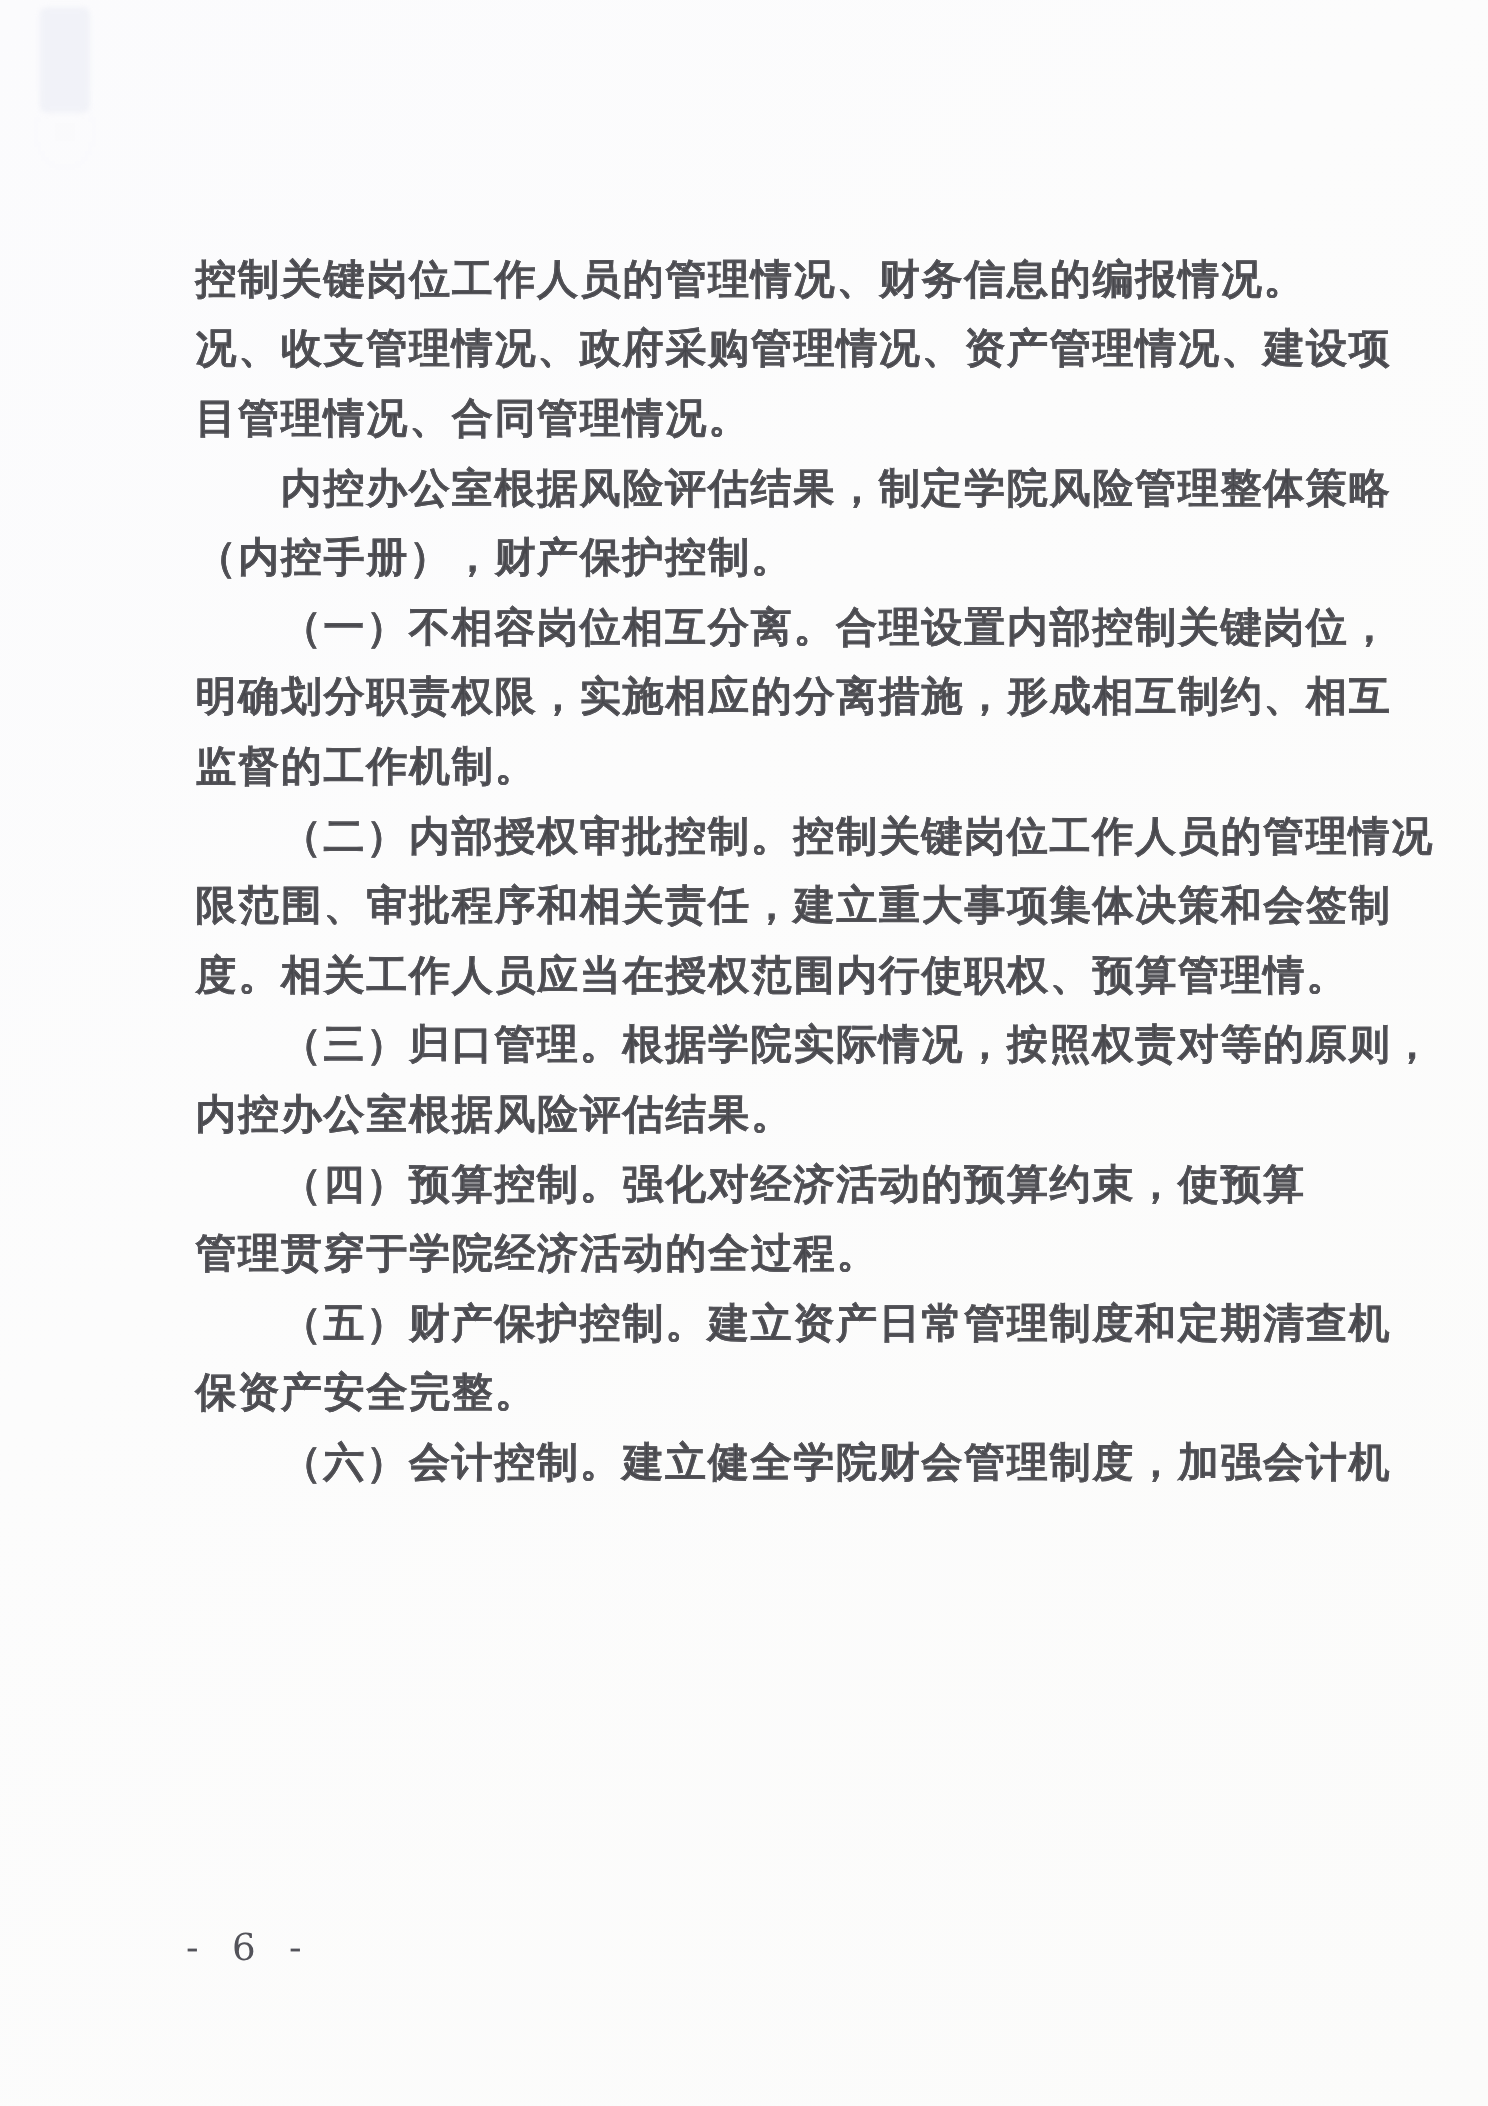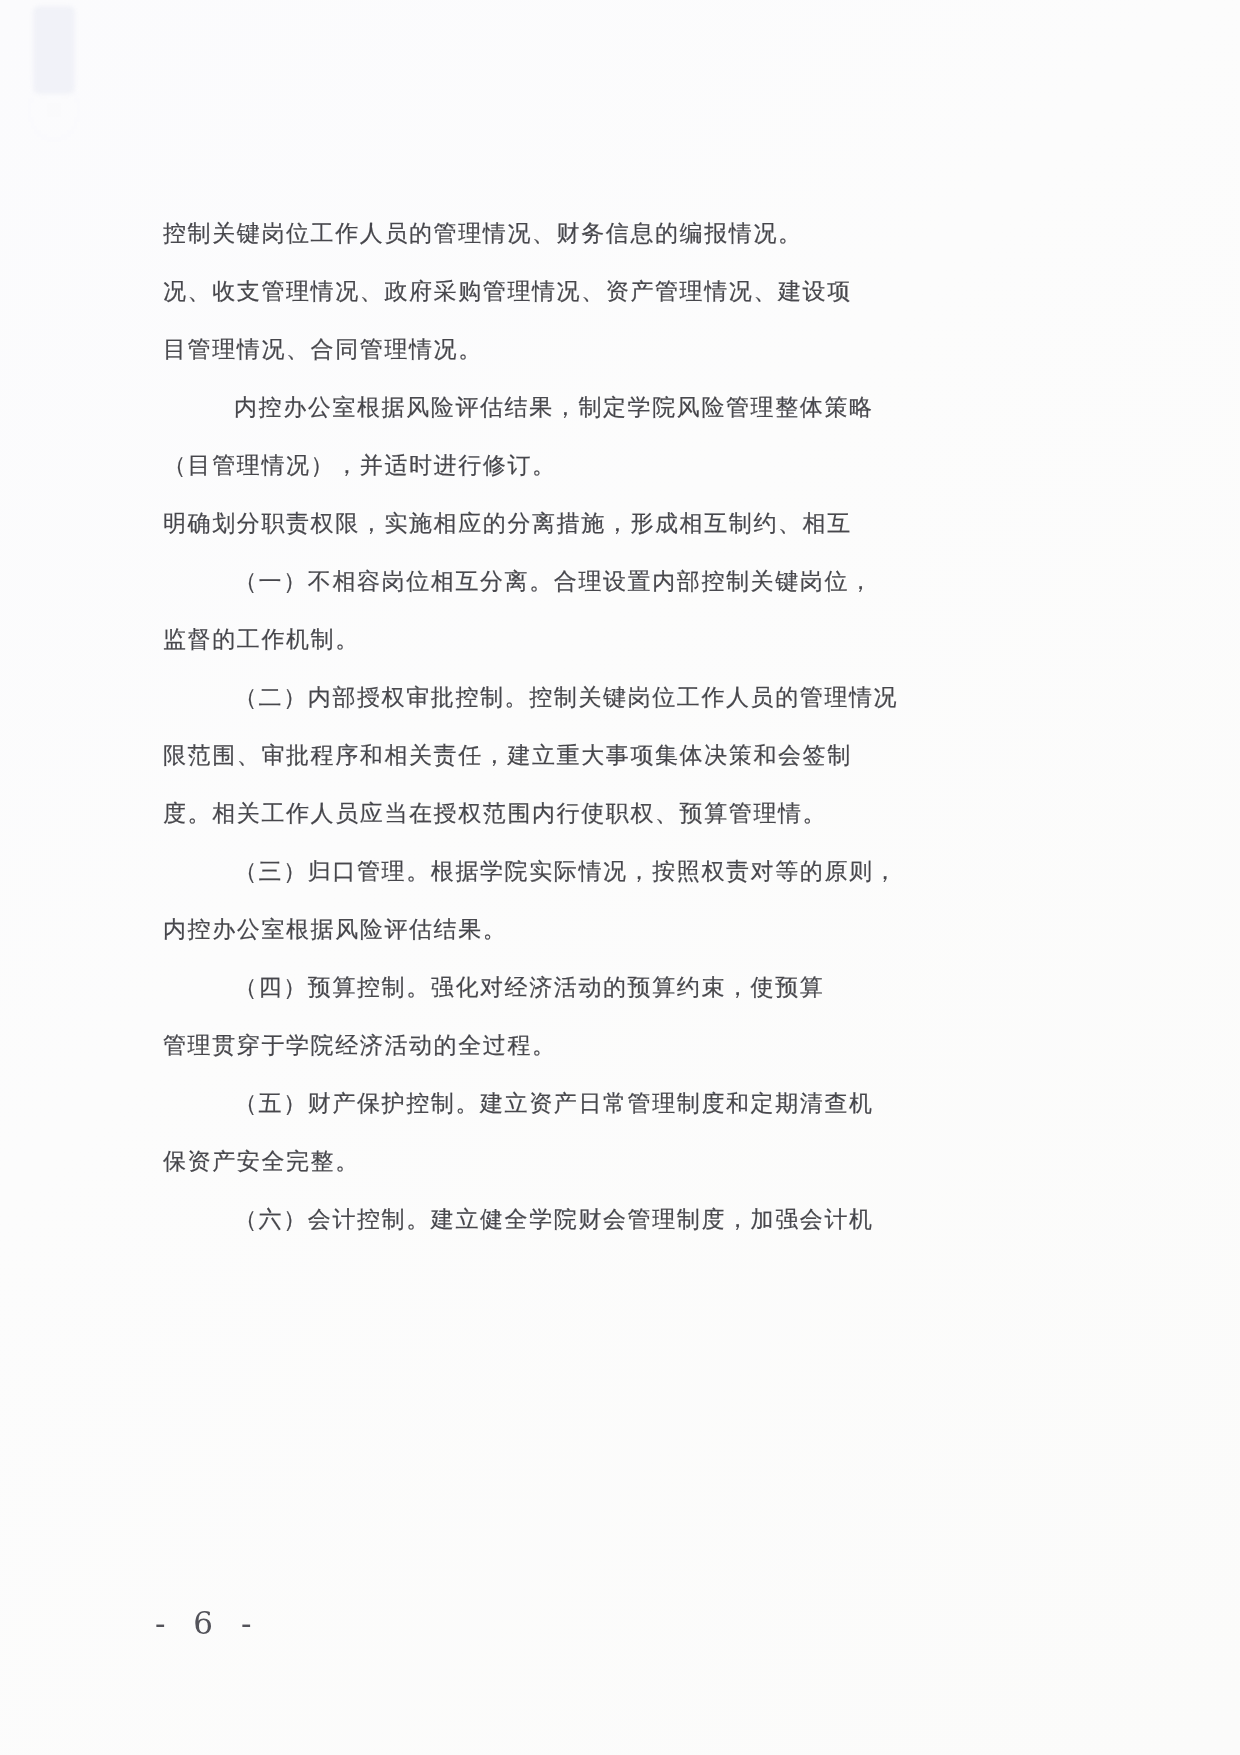--- a/index.html
+++ b/index.html
@@ -25,25 +25,25 @@
                 0 150px 60px -30px rgba(222,225,238,0.30),
                 0 230px 70px -35px rgba(226,228,240,0.22);
     filter: blur(2px);
   }
 
   .body-text {
     position: absolute;
     left: 163px;
     top: 204px;
     width: 995px;
-    font-size: 23px;
+    font-size: 34px;
     line-height: 58px;
     letter-spacing: 1.6px;
     color: #46464b;
-    font-weight: 400;
+    font-weight: 700;
     -webkit-text-stroke: 0.2px #55555a;
   }
 
   .ln { height: 58px; white-space: nowrap; }
   .ind { text-indent: 71px; }
 
   .page-number {
     position: absolute;
     left: 155px;
     top: 1605px;
@@ -59,23 +59,23 @@
 
 <div class="page">
 
   <div class="scan-streak"></div>
 
   <div class="body-text">
     <div class="ln">控制关键岗位工作人员的管理情况、财务信息的编报情况。</div>
     <div class="ln">况、收支管理情况、政府采购管理情况、资产管理情况、建设项</div>
     <div class="ln">目管理情况、合同管理情况。</div>
     <div class="ln ind">内控办公室根据风险评估结果，制定学院风险管理整体策略</div>
-    <div class="ln">（目管理情况），并适时进行修订。</div>
+    <div class="ln">（内控手册），财产保护控制。</div>
+    <div class="ln ind">（一）不相容岗位相互分离。合理设置内部控制关键岗位，</div>
     <div class="ln">明确划分职责权限，实施相应的分离措施，形成相互制约、相互</div>
-    <div class="ln ind">（一）不相容岗位相互分离。合理设置内部控制关键岗位，</div>
     <div class="ln">监督的工作机制。</div>
     <div class="ln ind">（二）内部授权审批控制。控制关键岗位工作人员的管理情况</div>
     <div class="ln">限范围、审批程序和相关责任，建立重大事项集体决策和会签制</div>
     <div class="ln">度。相关工作人员应当在授权范围内行使职权、预算管理情。</div>
     <div class="ln ind">（三）归口管理。根据学院实际情况，按照权责对等的原则，</div>
     <div class="ln">内控办公室根据风险评估结果。</div>
     <div class="ln ind">（四）预算控制。强化对经济活动的预算约束，使预算</div>
     <div class="ln">管理贯穿于学院经济活动的全过程。</div>
     <div class="ln ind">（五）财产保护控制。建立资产日常管理制度和定期清查机</div>
     <div class="ln">保资产安全完整。</div>

